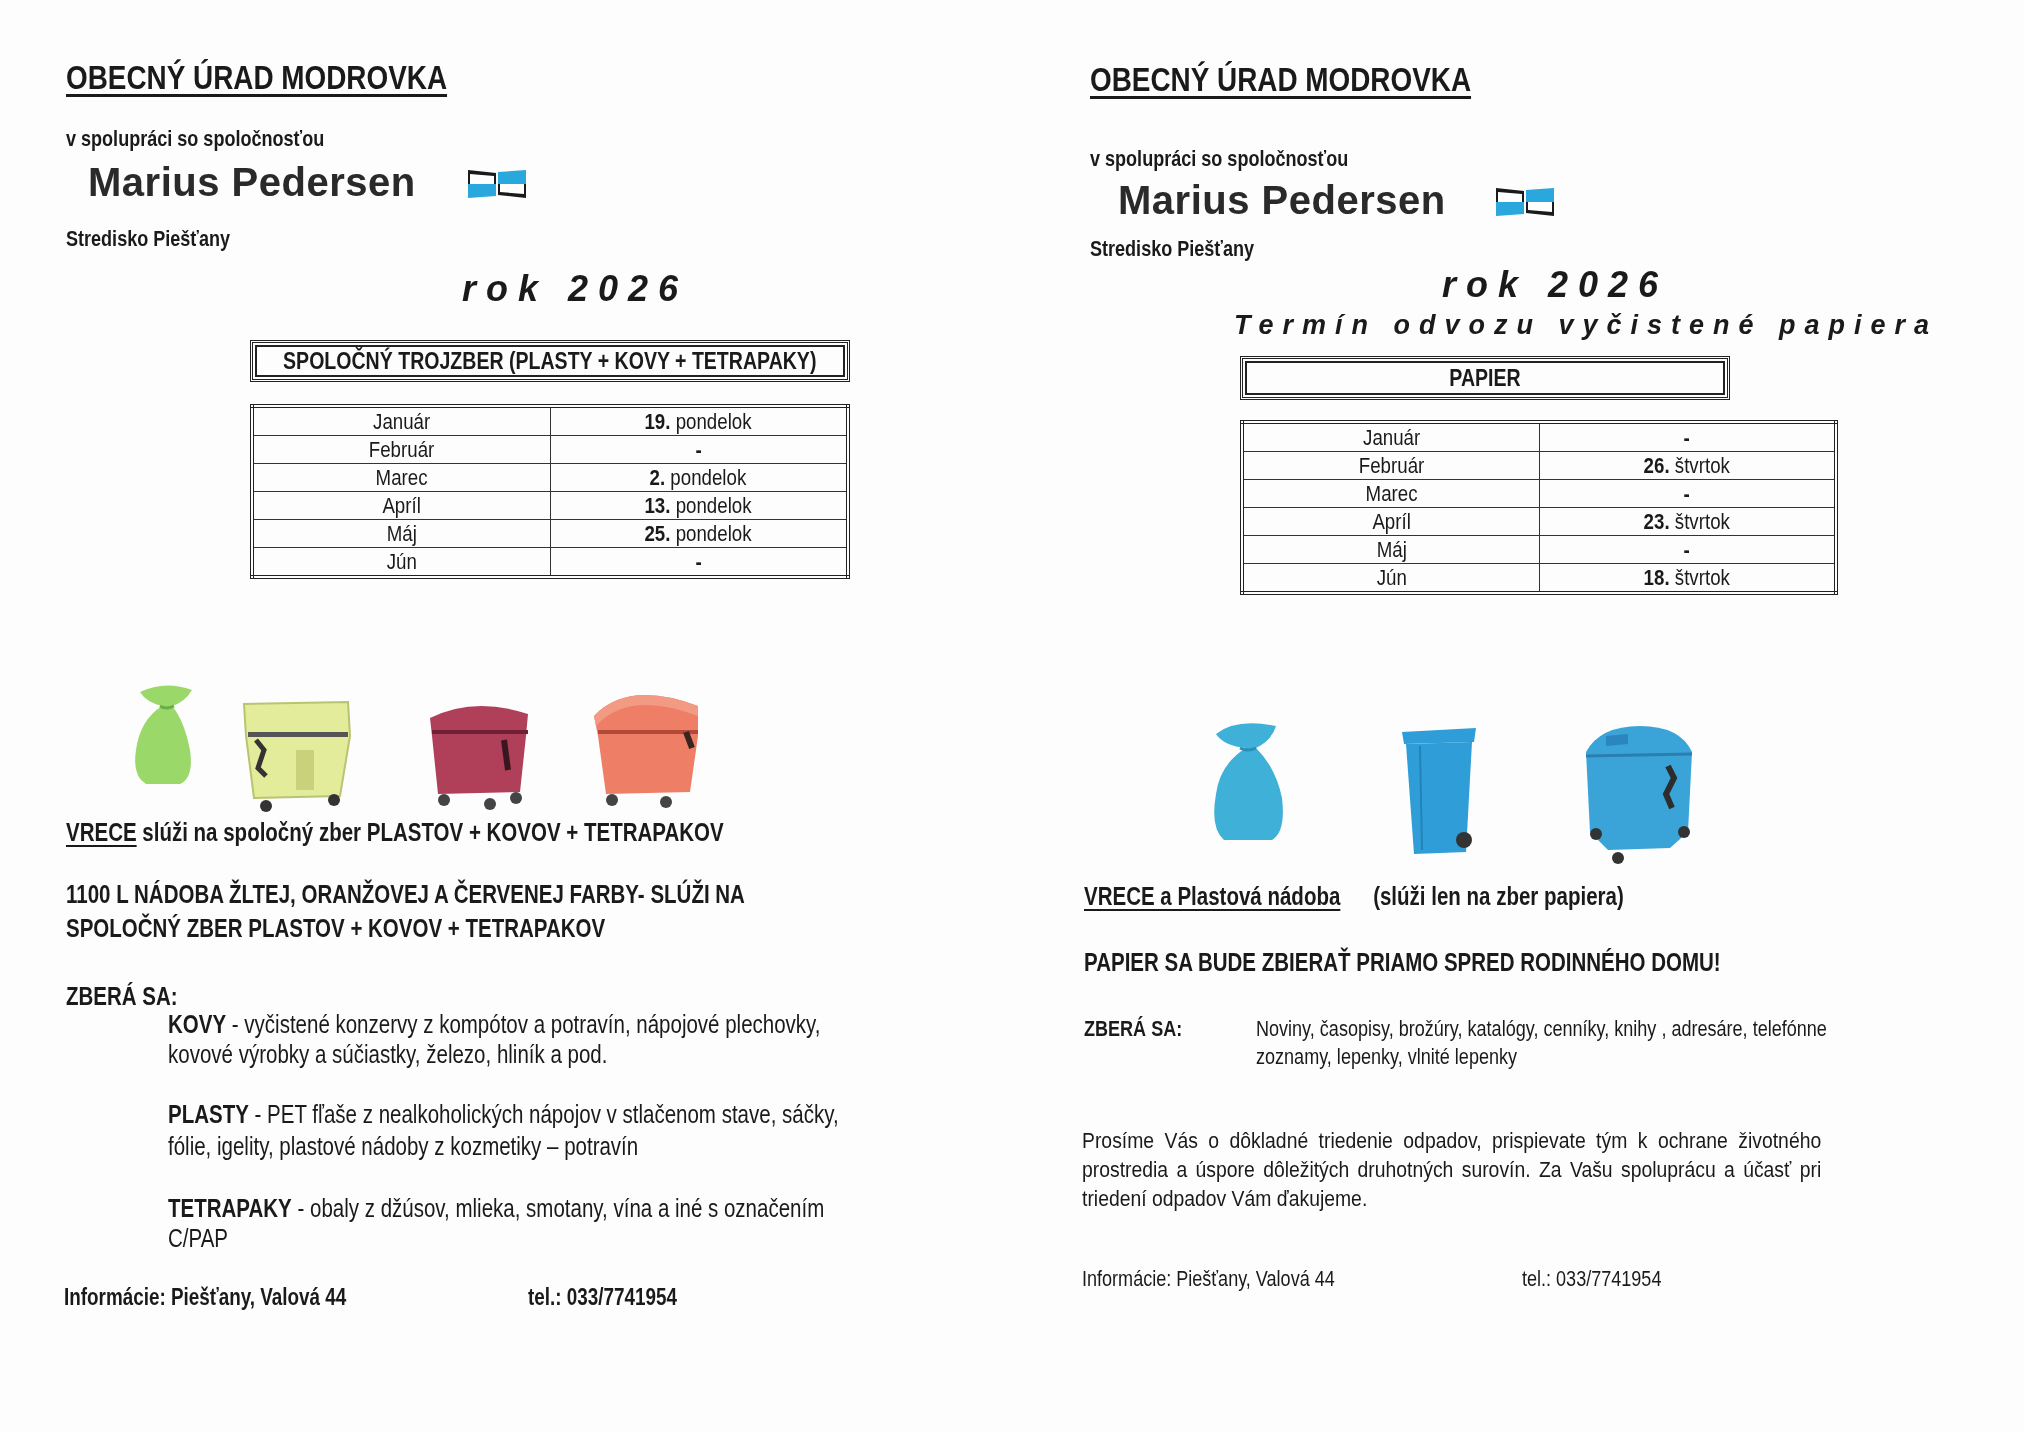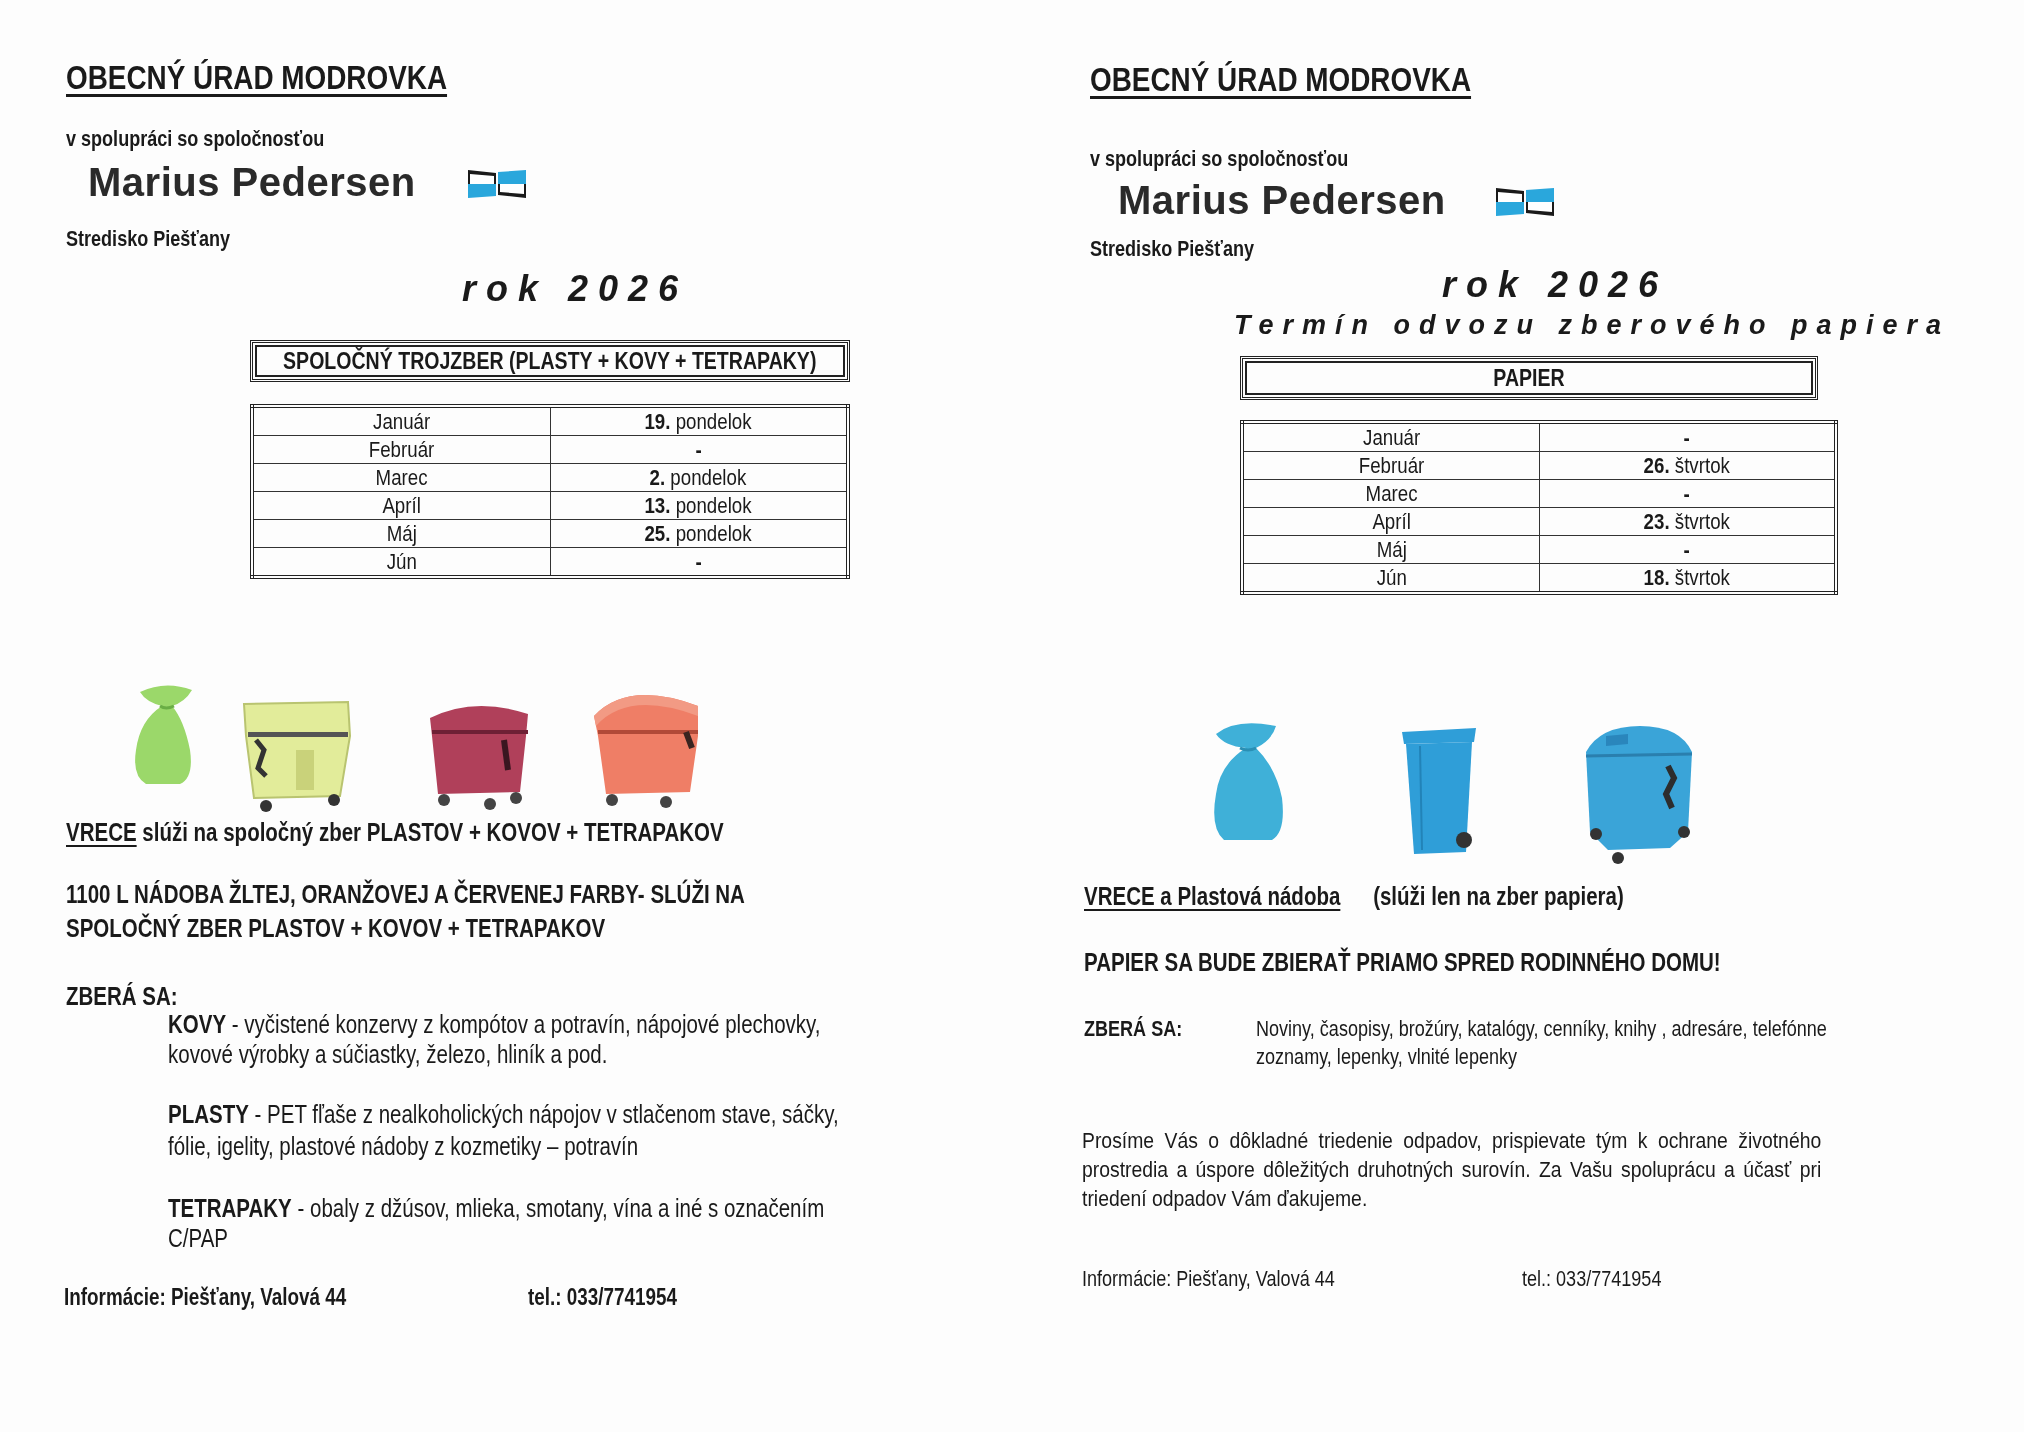--- a/index.html
+++ b/index.html
@@ -140,23 +140,23 @@
   <svg class="abs logo" style="left:1496px;top:186px;" viewBox="0 0 60 32">
     <polygon points="0,2 28,5 28,16 0,16" fill="#1a1a1a"></polygon>
     <polygon points="2,6 26,8 26,16 2,16" fill="#ffffff"></polygon>
     <polygon points="30,4 58,2 58,16 30,16" fill="#2aa7dc"></polygon>
     <polygon points="0,16 28,16 28,28 0,30" fill="#2aa7dc"></polygon>
     <polygon points="30,16 58,16 58,30 30,27" fill="#1a1a1a"></polygon>
     <polygon points="32,16 56,16 56,26 32,24" fill="#ffffff"></polygon>
   </svg>
   <div class="abs center narrow" style="left:1090px;top:236px;">Stredisko Piešťany</div>
   <div class="abs year" style="left:1442px;top:264px;">rok 2026</div>
-  <div class="abs subtitle" style="left:1234px;top:310px;">Termín odvozu zberového papiera</div>
-
-  <div class="abs titlebox" style="left:1240px;top:356px;width:578px;height:44px;">
+  <div class="abs subtitle" style="left:1234px;top:310px;">Termín odvozu vyčistené papiera</div>
+
+  <div class="abs titlebox" style="left:1240px;top:356px;width:490px;height:44px;">
     <span>PAPIER</span>
   </div>
 
   <table class="sched" style="left:1240px;top:420px;width:598px;">
     <tbody id="right-sched">
         <tr>
           <td style="width: 50%;"><span class="cell">Január</span></td>
           <td><span class="cell"><b></b><span style="font-weight: bold;">-</span></span></td>
         </tr>
         <tr>

